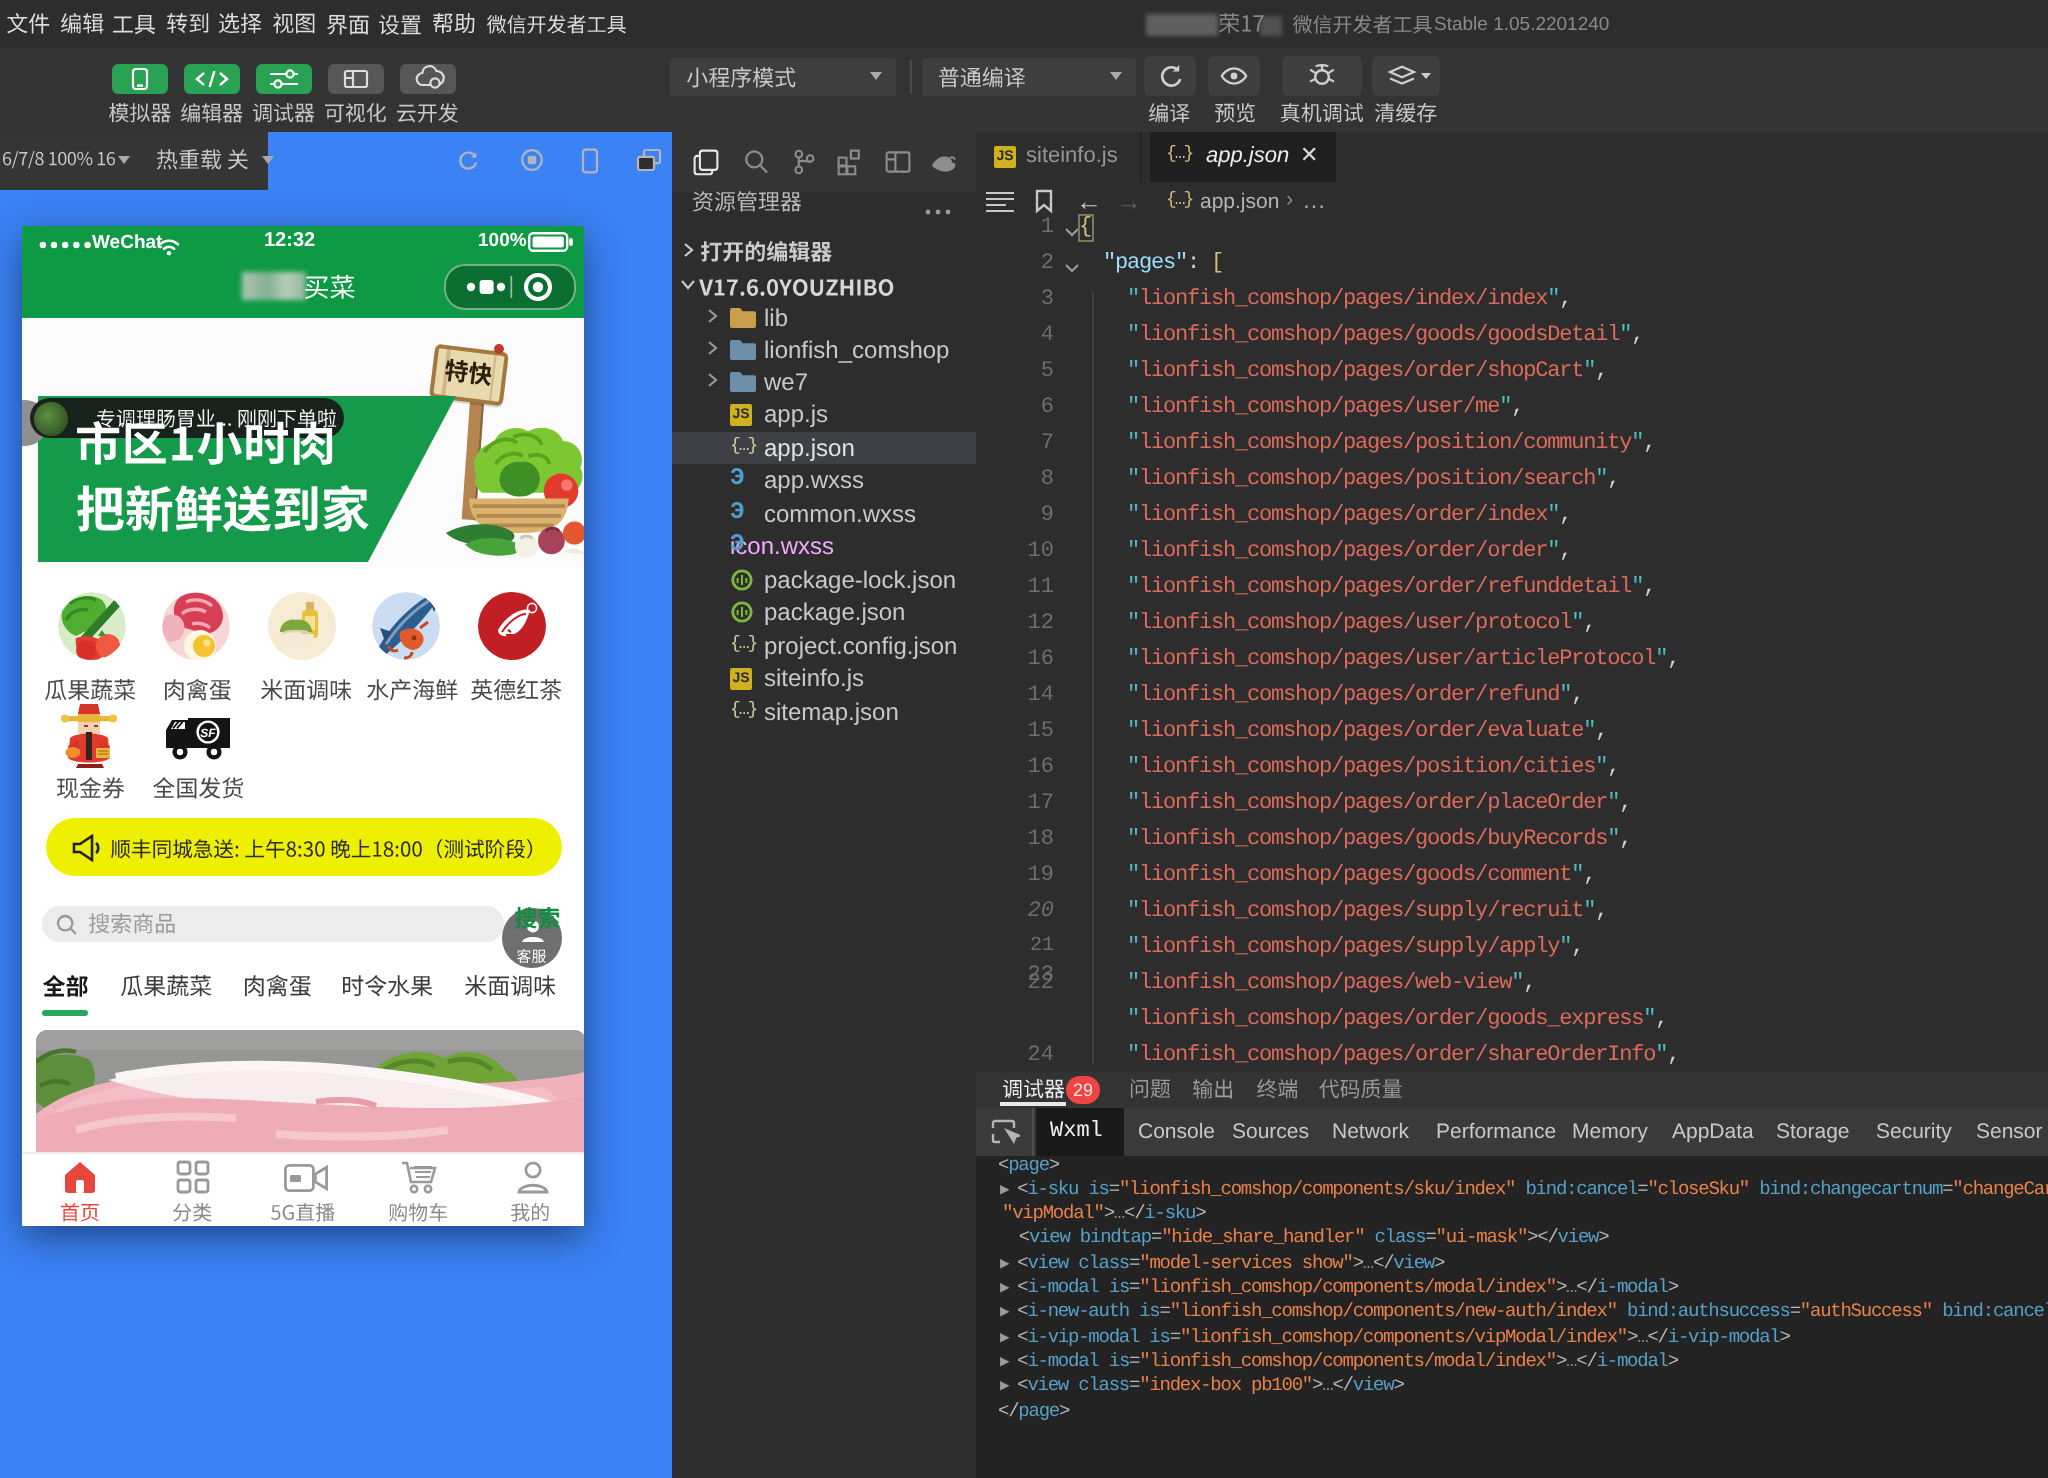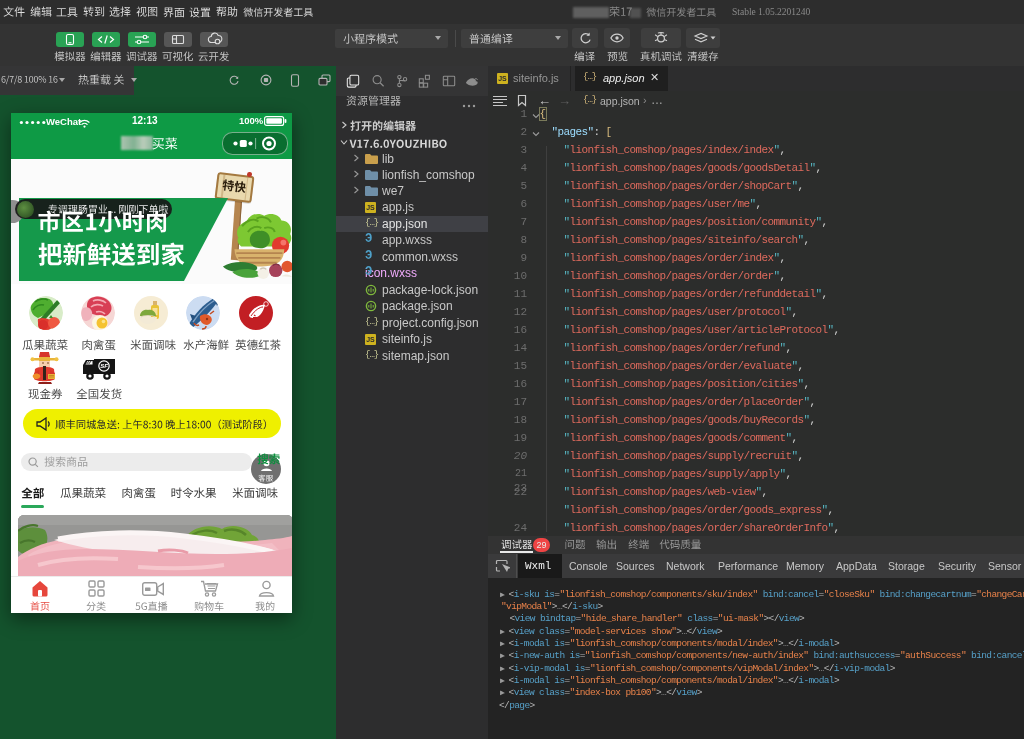--- a/index.html
+++ b/index.html
@@ -5,21 +5,21 @@
 #app{position:relative;width:1024px;height:739px;overflow:hidden;background:#2e2e2e;font-family:"Liberation Sans",sans-serif;}
 .abs{position:absolute;}
 .mono{font-family:"Liberation Mono",monospace;}
 
 #titlebar{left:0;top:0;width:1024px;height:24px;background:#2d2d2d;}
 #toolbar{left:0;top:24px;width:1024px;height:42px;background:#333333;}
 .tbtn{position:absolute;top:8px;width:28px;height:15px;border-radius:3px;}
 .tbtn.green{background:#29a254;}
 .tbtn.gray{background:#565656;}
 
-#simpanel{left:0;top:66px;width:336px;height:673px;background:#14532d;}
+#simpanel{left:0;top:66px;width:336px;height:673px;background:#3b82f6;}
 #screen{position:absolute;left:11px;top:47px;width:281px;height:500px;background:#fff;box-shadow:0 6px 18px rgba(0,0,0,0.45);overflow:hidden;}
 
 #sidebar{left:336px;top:66px;width:152px;height:673px;background:#2d2d2e;}
 #sbicons{position:absolute;left:0;top:0;width:152px;height:30px;background:#343435;}
 
 #editor{left:488px;top:66px;width:536px;height:470px;background:#2c2d2c;}
 #tabbar{position:absolute;left:0;top:0;width:536px;height:25px;background:#2d2d2e;}
 #bcrumb{position:absolute;left:0;top:25px;width:536px;height:19px;background:#2c2d2c;}
 .cl{position:absolute;left:0;width:536px;height:18px;font-size:11px;letter-spacing:-0.6px;white-space:pre;}
 .ln{position:absolute;width:39px;text-align:right;color:#6d6d6d;}
@@ -30,21 +30,21 @@
 #dbgrow2{position:absolute;left:0;top:18px;width:536px;height:24px;background:#3a3a3b;}
 .wl{position:absolute;left:0;width:536px;height:12.3px;font-size:9.5px;letter-spacing:-0.62px;white-space:pre;color:#9a9a9a;}
 .wt{color:#56a0c8;}.wv{color:#e8824a;}.wp{color:#b8b8b8;}.wd{color:#888;}
 </style></head>
 <body>
 <div id="app">
 
 <div class="abs" id="titlebar">
   <div class="abs" style="left:573px;top:7px;width:36px;height:11px;background:#5f5f5f;filter:blur(1px);"></div>
   <div class="abs" style="left:630px;top:8px;width:11px;height:10px;background:#515151;filter:blur(1px);"></div>
-  <div class="abs" style="left:732px;top:6.5px;font-size:9.5px;color:#8a8a8a;font-family:Liberation Serif, serif;">Stable 1.05.2201240</div>
+  <div class="abs" style="left:717px;top:6.5px;font-size:9.5px;color:#8a8a8a;">Stable 1.05.2201240</div>
 </div>
 
 <div class="abs" id="toolbar">
 
   <div class="tbtn green" style="left:56px;"><svg width="28" height="15" viewBox="0 0 28 15">
           <rect x="10.5" y="2.5" width="7" height="10" rx="1.5" fill="none" stroke="#fff" stroke-width="1.1"></rect>
           <rect x="12.5" y="10.2" width="3" height="1.2" fill="#fff"></rect>
         </svg></div>
   <div class="tbtn green" style="left:92px;"><svg width="28" height="15" viewBox="0 0 28 15">
           <path d="M10 4.5L6.5 7.5L10 10.5M18 4.5L21.5 7.5L18 10.5M15.2 3.5L12.8 11.5" fill="none" stroke="#fff" stroke-width="1.2"></path>
@@ -130,21 +130,21 @@
           <circle cx="24.8" cy="2.5" r="1.6" fill="#fff"></circle>
         </svg>
     <div class="abs" style="left:35px;top:2.6px;font-size:9.5px;font-weight:bold;color:#fff;">WeChat</div>
     <svg class="abs" style="left:68px;top:6px;" width="11" height="9" viewBox="0 0 11 9">
           <g fill="none" stroke="#fff" stroke-width="1.25" stroke-linecap="round">
             <path d="M1 3.2a6.4 6.4 0 0 1 9 0"></path>
             <path d="M2.9 5.4a3.7 3.7 0 0 1 5.2 0"></path>
           </g>
           <circle cx="5.5" cy="7.6" r="1.1" fill="#fff"></circle>
         </svg>
-    <div class="abs" style="left:121px;top:1.8px;font-size:10px;font-weight:bold;color:#fff;">12:13</div>
+    <div class="abs" style="left:121px;top:1.8px;font-size:10px;font-weight:bold;color:#fff;">12:32</div>
     <div class="abs" style="left:228px;top:2.2px;font-size:9.5px;font-weight:bold;color:#fff;">100%</div>
     <svg class="abs" style="left:253px;top:3px;" width="24" height="10" viewBox="0 0 24 10">
           <rect x="0.6" y="0.6" width="19" height="8.8" rx="2" fill="none" stroke="#fff" stroke-width="1.2"></rect>
           <rect x="2.3" y="2.3" width="15.6" height="5.4" rx="1" fill="#fff"></rect>
           <rect x="20.6" y="3" width="1.8" height="4" rx="0.9" fill="#fff"></rect>
         </svg>
 
     <div class="abs" style="left:110px;top:23px;width:32px;height:14px;background:linear-gradient(90deg,#bfc9bd,#8fb49b 40%,#cdd3c8 70%,#9bbaa5);filter:blur(1.2px);opacity:0.9;"></div>
     <div class="abs" style="left:211px;top:19px;width:64px;height:21px;border-radius:10.5px;background:rgba(0,30,8,0.35);border:0.5px solid rgba(255,255,255,0.45);">
       <svg width="64" height="21" viewBox="0 0 64 21">
@@ -505,21 +505,21 @@
         <div class="cl" style="left:51.5px;top:37.5px;">    <span class="q">"</span><span class="s">lionfish_comshop/pages/index/index</span><span class="q">"</span><span class="p">,</span></div>
         <div class="ln" style="top:56.0px;font-size:11px;">4</div>
         <div class="cl" style="left:51.5px;top:55.5px;">    <span class="q">"</span><span class="s">lionfish_comshop/pages/goods/goodsDetail</span><span class="q">"</span><span class="p">,</span></div>
         <div class="ln" style="top:74.0px;font-size:11px;">5</div>
         <div class="cl" style="left:51.5px;top:73.5px;">    <span class="q">"</span><span class="s">lionfish_comshop/pages/order/shopCart</span><span class="q">"</span><span class="p">,</span></div>
         <div class="ln" style="top:92.0px;font-size:11px;">6</div>
         <div class="cl" style="left:51.5px;top:91.5px;">    <span class="q">"</span><span class="s">lionfish_comshop/pages/user/me</span><span class="q">"</span><span class="p">,</span></div>
         <div class="ln" style="top:110.0px;font-size:11px;">7</div>
         <div class="cl" style="left:51.5px;top:109.5px;">    <span class="q">"</span><span class="s">lionfish_comshop/pages/position/community</span><span class="q">"</span><span class="p">,</span></div>
         <div class="ln" style="top:128.0px;font-size:11px;">8</div>
-        <div class="cl" style="left:51.5px;top:127.5px;">    <span class="q">"</span><span class="s">lionfish_comshop/pages/siteinfo/search</span><span class="q">"</span><span class="p">,</span></div>
+        <div class="cl" style="left:51.5px;top:127.5px;">    <span class="q">"</span><span class="s">lionfish_comshop/pages/position/search</span><span class="q">"</span><span class="p">,</span></div>
         <div class="ln" style="top:146.0px;font-size:11px;">9</div>
         <div class="cl" style="left:51.5px;top:145.5px;">    <span class="q">"</span><span class="s">lionfish_comshop/pages/order/index</span><span class="q">"</span><span class="p">,</span></div>
         <div class="ln" style="top:164.0px;font-size:11px;">10</div>
         <div class="cl" style="left:51.5px;top:163.5px;">    <span class="q">"</span><span class="s">lionfish_comshop/pages/order/order</span><span class="q">"</span><span class="p">,</span></div>
         <div class="ln" style="top:182.0px;font-size:11px;">11</div>
         <div class="cl" style="left:51.5px;top:181.5px;">    <span class="q">"</span><span class="s">lionfish_comshop/pages/order/refunddetail</span><span class="q">"</span><span class="p">,</span></div>
         <div class="ln" style="top:200.0px;font-size:11px;">12</div>
         <div class="cl" style="left:51.5px;top:199.5px;">    <span class="q">"</span><span class="s">lionfish_comshop/pages/user/protocol</span><span class="q">"</span><span class="p">,</span></div>
         <div class="ln" style="top:218.0px;font-size:11px;">16</div>
         <div class="cl" style="left:51.5px;top:217.5px;">    <span class="q">"</span><span class="s">lionfish_comshop/pages/user/articleProtocol</span><span class="q">"</span><span class="p">,</span></div>
@@ -566,20 +566,21 @@
     <div class="abs" style="left:128px;top:5.5px;font-size:10.5px;color:#c8c8c8;">Sources</div>
     <div class="abs" style="left:178px;top:5.5px;font-size:10.5px;color:#c8c8c8;">Network</div>
     <div class="abs" style="left:230px;top:5.5px;font-size:10.5px;color:#c8c8c8;">Performance</div>
     <div class="abs" style="left:298px;top:5.5px;font-size:10.5px;color:#c8c8c8;">Memory</div>
     <div class="abs" style="left:348px;top:5.5px;font-size:10.5px;color:#c8c8c8;">AppData</div>
     <div class="abs" style="left:400px;top:5.5px;font-size:10.5px;color:#c8c8c8;">Storage</div>
     <div class="abs" style="left:450px;top:5.5px;font-size:10.5px;color:#c8c8c8;">Security</div>
     <div class="abs" style="left:500px;top:5.5px;font-size:10.5px;color:#c8c8c8;">Sensor</div>
   </div>
   <div id="wxml" class="abs mono" style="left:0;top:38.5px;width:536px;height:161px;">
+        <div class="wl" style="top:2.0px;"><span style="position:absolute;left:11px;white-space:pre;"><span class="wp">&lt;</span><span class="wt">page</span><span class="wp">&gt;</span></span></div>
         <div class="wl" style="top:14.3px;"><span style="position:absolute;left:12px;top:1px;color:#9a9a9a;font-size:8px;">▶</span><span style="position:absolute;left:20.6px;white-space:pre;"><span class="wp">&lt;</span><span class="wt">i-sku</span><span class="wp"> </span><span class="wt">is</span><span class="wp">=</span><span class="wv">"lionfish_comshop/components/sku/index"</span><span class="wp"> </span><span class="wt">bind:cancel</span><span class="wp">=</span><span class="wv">"closeSku"</span><span class="wp"> </span><span class="wt">bind:changecartnum</span><span class="wp">=</span><span class="wv">"changeCartN</span></span></div>
         <div class="wl" style="top:26.6px;"><span style="position:absolute;left:13px;white-space:pre;"><span class="wv">"vipModal"</span><span class="wp">&gt;</span><span class="wd">…</span><span class="wp">&lt;/</span><span class="wt">i-sku</span><span class="wp">&gt;</span></span></div>
         <div class="wl" style="top:38.900000000000006px;"><span style="position:absolute;left:21.4px;white-space:pre;"><span class="wp">&lt;</span><span class="wt">view</span><span class="wp"> </span><span class="wt">bindtap</span><span class="wp">=</span><span class="wv">"hide_share_handler"</span><span class="wp"> </span><span class="wt">class</span><span class="wp">=</span><span class="wv">"ui-mask"</span><span class="wp">&gt;&lt;/</span><span class="wt">view</span><span class="wp">&gt;</span></span></div>
         <div class="wl" style="top:51.2px;"><span style="position:absolute;left:12px;top:1px;color:#9a9a9a;font-size:8px;">▶</span><span style="position:absolute;left:20.6px;white-space:pre;"><span class="wp">&lt;</span><span class="wt">view</span><span class="wp"> </span><span class="wt">class</span><span class="wp">=</span><span class="wv">"model-services show"</span><span class="wp">&gt;</span><span class="wd">…</span><span class="wp">&lt;/</span><span class="wt">view</span><span class="wp">&gt;</span></span></div>
         <div class="wl" style="top:63.5px;"><span style="position:absolute;left:12px;top:1px;color:#9a9a9a;font-size:8px;">▶</span><span style="position:absolute;left:20.6px;white-space:pre;"><span class="wp">&lt;</span><span class="wt">i-modal</span><span class="wp"> </span><span class="wt">is</span><span class="wp">=</span><span class="wv">"lionfish_comshop/components/modal/index"</span><span class="wp">&gt;</span><span class="wd">…</span><span class="wp">&lt;/</span><span class="wt">i-modal</span><span class="wp">&gt;</span></span></div>
         <div class="wl" style="top:75.80000000000001px;"><span style="position:absolute;left:12px;top:1px;color:#9a9a9a;font-size:8px;">▶</span><span style="position:absolute;left:20.6px;white-space:pre;"><span class="wp">&lt;</span><span class="wt">i-new-auth</span><span class="wp"> </span><span class="wt">is</span><span class="wp">=</span><span class="wv">"lionfish_comshop/components/new-auth/index"</span><span class="wp"> </span><span class="wt">bind:authsuccess</span><span class="wp">=</span><span class="wv">"authSuccess"</span><span class="wp"> </span><span class="wt">bind:cancel</span></span></div>
         <div class="wl" style="top:88.10000000000001px;"><span style="position:absolute;left:12px;top:1px;color:#9a9a9a;font-size:8px;">▶</span><span style="position:absolute;left:20.6px;white-space:pre;"><span class="wp">&lt;</span><span class="wt">i-vip-modal</span><span class="wp"> </span><span class="wt">is</span><span class="wp">=</span><span class="wv">"lionfish_comshop/components/vipModal/index"</span><span class="wp">&gt;</span><span class="wd">…</span><span class="wp">&lt;/</span><span class="wt">i-vip-modal</span><span class="wp">&gt;</span></span></div>
         <div class="wl" style="top:100.4px;"><span style="position:absolute;left:12px;top:1px;color:#9a9a9a;font-size:8px;">▶</span><span style="position:absolute;left:20.6px;white-space:pre;"><span class="wp">&lt;</span><span class="wt">i-modal</span><span class="wp"> </span><span class="wt">is</span><span class="wp">=</span><span class="wv">"lionfish_comshop/components/modal/index"</span><span class="wp">&gt;</span><span class="wd">…</span><span class="wp">&lt;/</span><span class="wt">i-modal</span><span class="wp">&gt;</span></span></div>
         <div class="wl" style="top:112.7px;"><span style="position:absolute;left:12px;top:1px;color:#9a9a9a;font-size:8px;">▶</span><span style="position:absolute;left:20.6px;white-space:pre;"><span class="wp">&lt;</span><span class="wt">view</span><span class="wp"> </span><span class="wt">class</span><span class="wp">=</span><span class="wv">"index-box pb100"</span><span class="wp">&gt;</span><span class="wd">…</span><span class="wp">&lt;/</span><span class="wt">view</span><span class="wp">&gt;</span></span></div>
         <div class="wl" style="top:125.0px;"><span style="position:absolute;left:11px;white-space:pre;"><span class="wp">&lt;/</span><span class="wt">page</span><span class="wp">&gt;</span></span></div>

